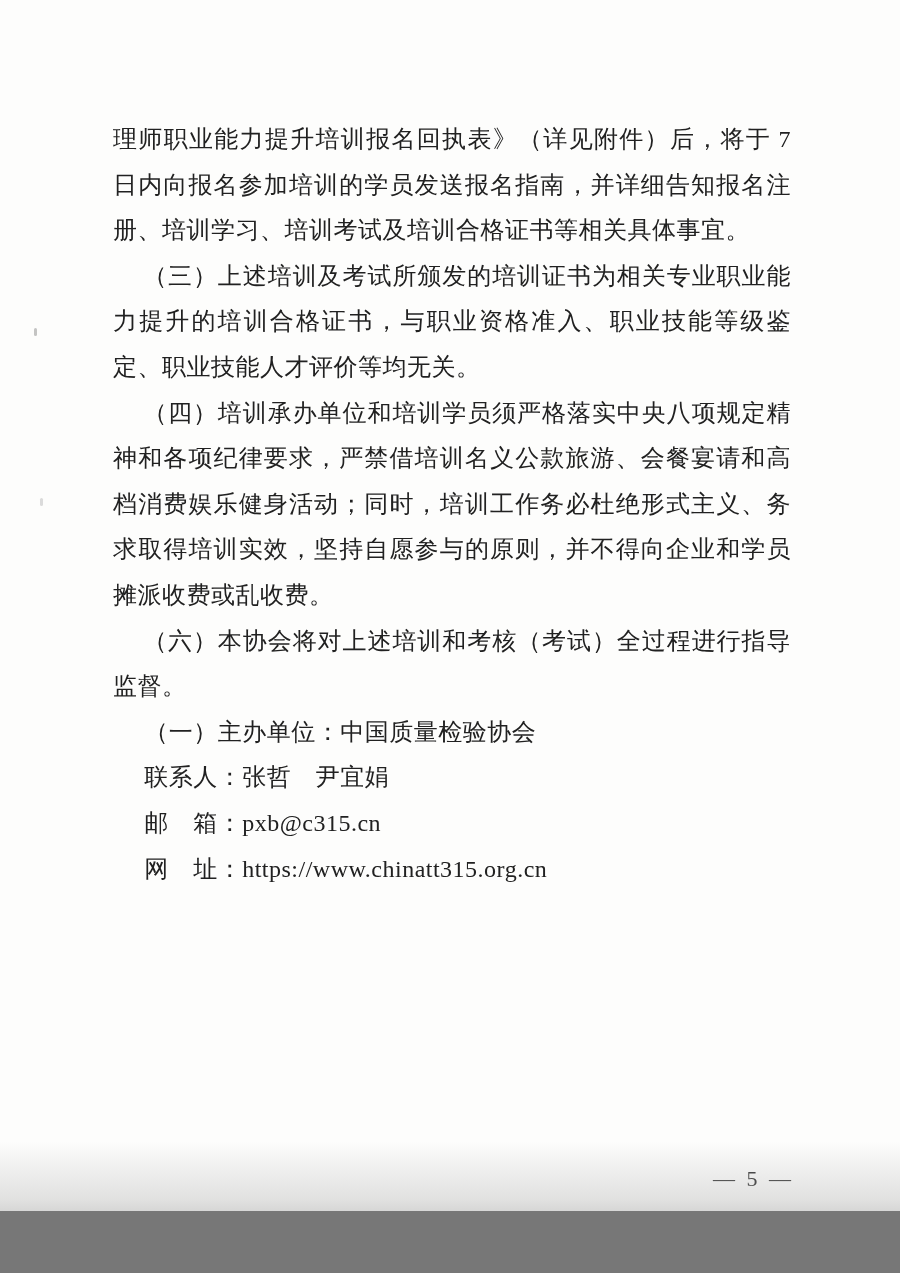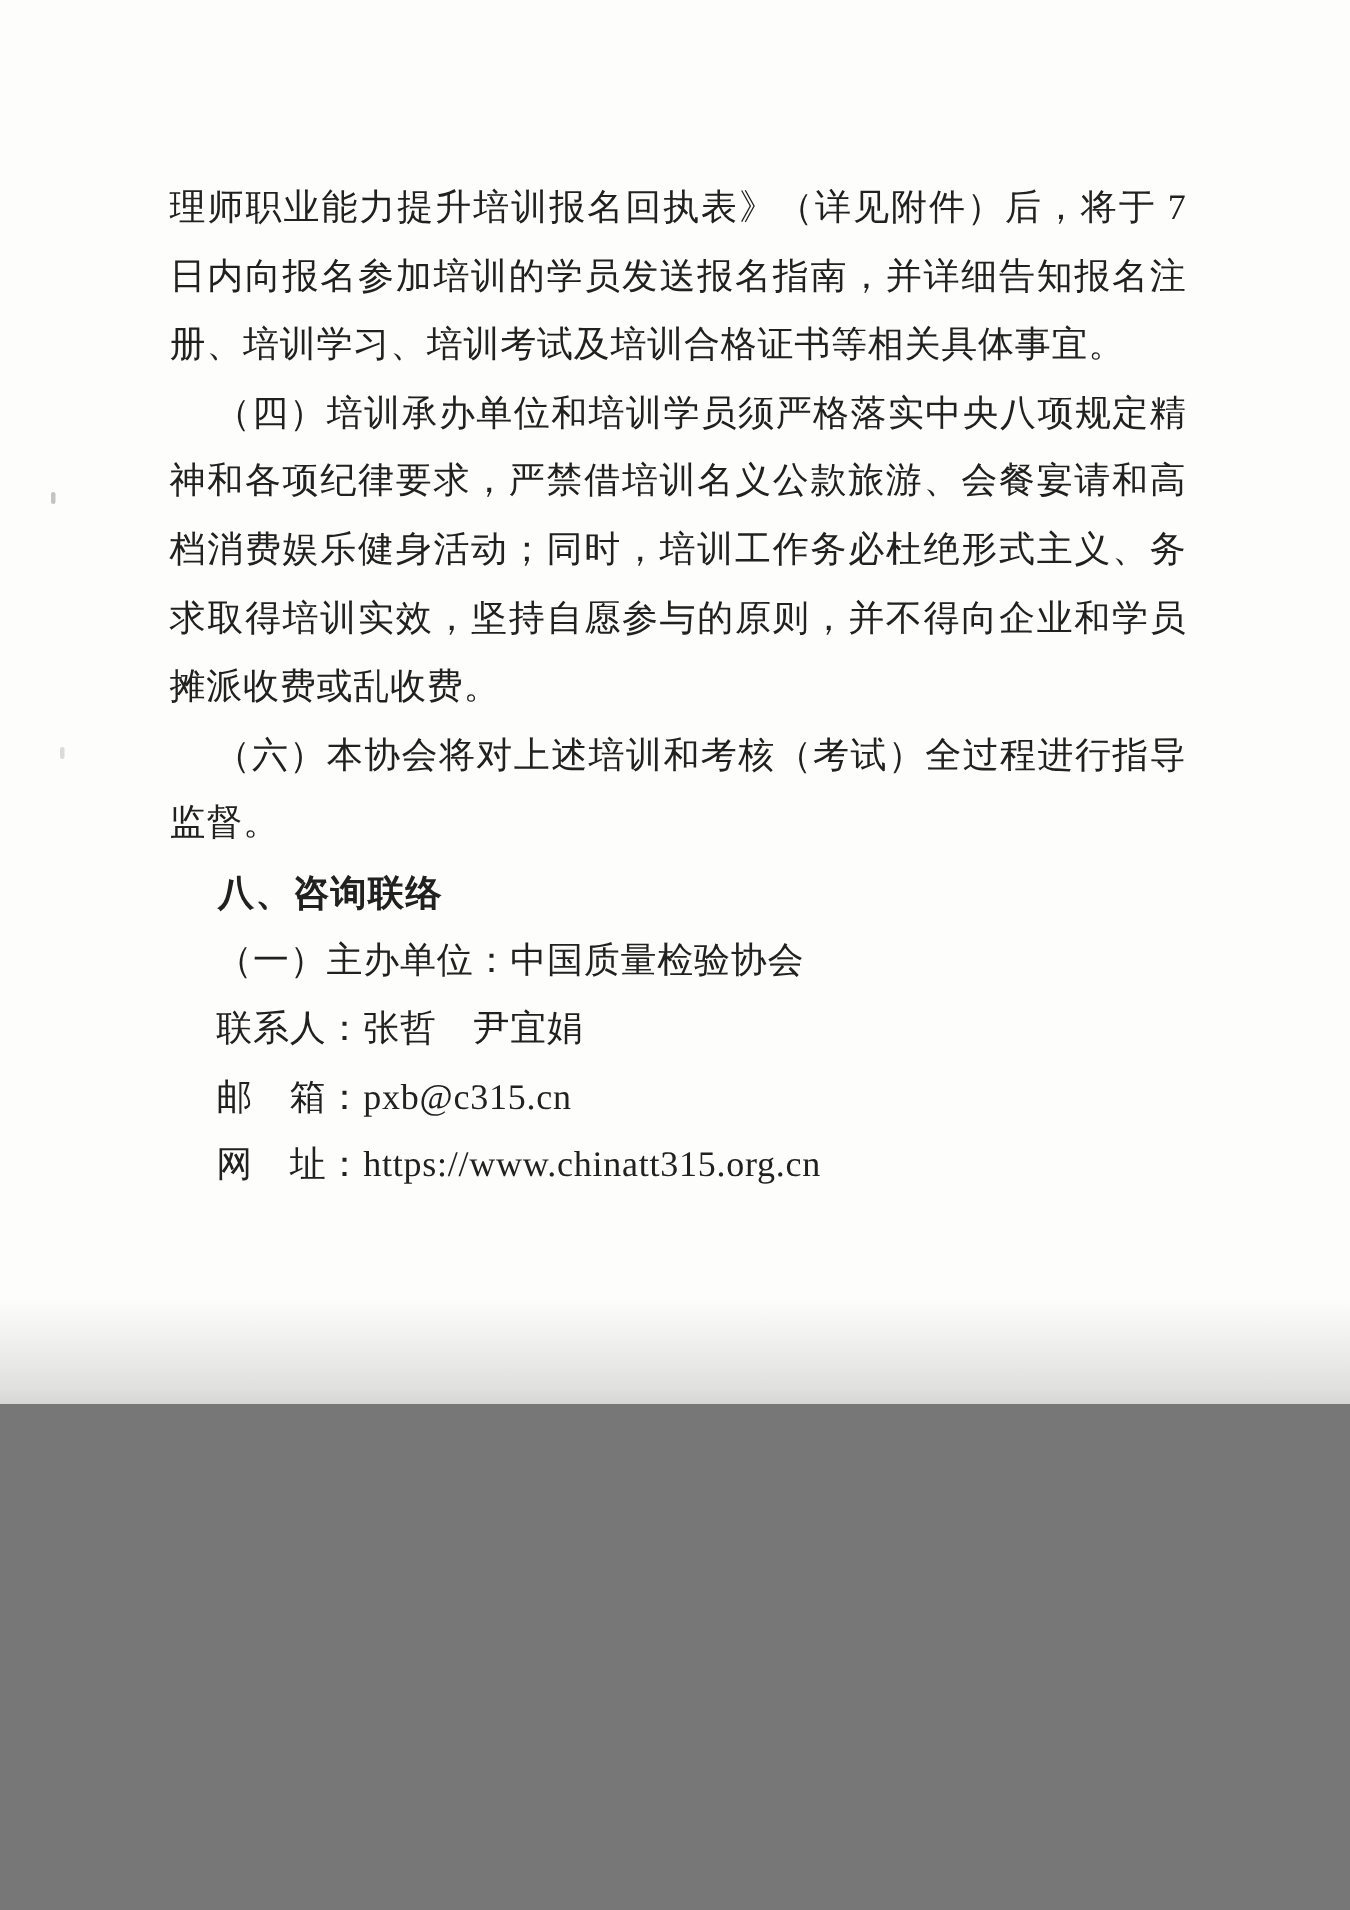--- a/index.html
+++ b/index.html
@@ -3,21 +3,21 @@
 <meta charset="utf-8">
 <style>
   html, body {
     margin: 0;
     padding: 0;
     background: #777;
   }
   .page {
     position: relative;
     width: 900px;
-    height: 936px;
+    height: 1211px;
     margin: 0 auto;
     background: var(--paper, #fdfdfc);
     overflow: hidden;
     font-family: "Liberation Serif", "DejaVu Serif", serif;
     color: var(--ink, #212121);
   }
   
   .page::before {
     content: "";
     position: absolute;
@@ -74,23 +74,23 @@
     background: linear-gradient(to bottom, rgba(160,160,160,0) 0%, rgba(150,150,150,0.28) 85%, rgba(140,140,140,0.34) 100%);
     pointer-events: none;
   }
 </style>
 </head>
 <body>
 
 <div class="page">
   <div class="content">
     <p class="flush">理师职业能力提升培训报名回执表》（详见附件）后，将于 7 日内向报名参加培训的学员发送报名指南，并详细告知报名注册、培训学习、培训考试及培训合格证书等相关具体事宜。</p>
+    <p>（三）上述培训及考试所颁发的培训证书为相关专业职业能力提升的培训合格证书，与职业资格准入、职业技能等级鉴定、职业技能人才评价等均无关。</p>
     <p>（四）培训承办单位和培训学员须严格落实中央八项规定精神和各项纪律要求，严禁借培训名义公款旅游、会餐宴请和高档消费娱乐健身活动；同时，培训工作务必杜绝形式主义、务求取得培训实效，坚持自愿参与的原则，并不得向企业和学员摊派收费或乱收费。</p>
     <p>（六）本协会将对上述培训和考核（考试）全过程进行指导监督。</p>
-    <h2 class="section-heading">八、咨询联络</h2>
     <p class="contact-line">（一）主办单位：中国质量检验协会</p>
     <p class="contact-line">联系人：张哲　尹宜娟</p>
     <p class="contact-line">邮　箱：pxb@c315.cn</p>
     <p class="contact-line">网　址：https://www.chinatt315.org.cn</p>
   </div>
   <div class="page-number">— 5 —</div>
   <div class="scan-shadow"></div>
 </div>
 
 </body></html>

